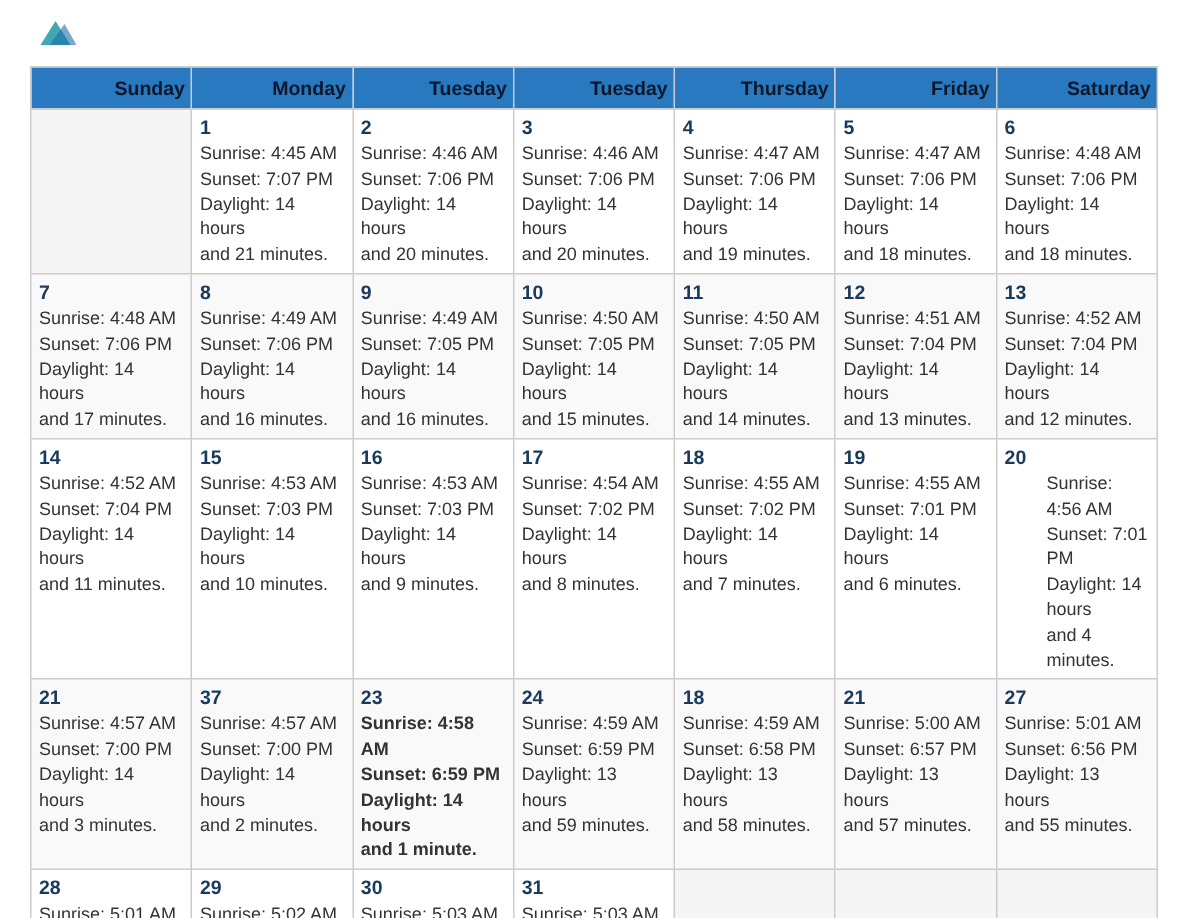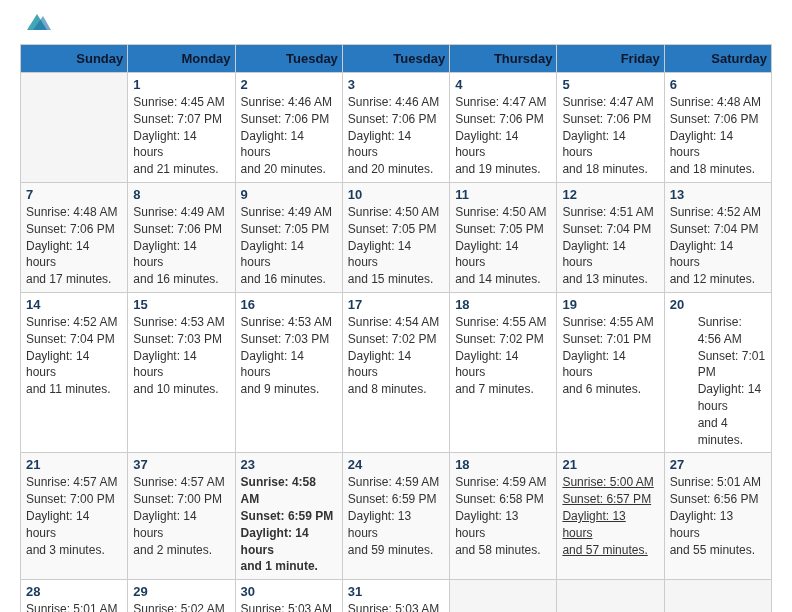--- a/index.html
+++ b/index.html
@@ -300,21 +300,21 @@
         </td>
         <td>
           <span class="day-num">18</span>
           <div class="day-info" style="white-space: pre-line;">Sunrise: 4:59 AM
 Sunset: 6:58 PM
 Daylight: 13 hours
 and 58 minutes.</div>
         </td>
         <td>
           <span class="day-num">21</span>
-          <div class="day-info" style="white-space: pre-line; text-decoration: underline;">Sunrise: 5:00 AM
+          <div class="day-info" style="white-space: pre-line;">Sunrise: 5:00 AM
 Sunset: 6:57 PM
 Daylight: 13 hours
 and 57 minutes.</div>
         </td>
         <td>
           <span class="day-num">27</span>
           <div class="day-info" style="white-space: pre-line;">Sunrise: 5:01 AM
 Sunset: 6:56 PM
 Daylight: 13 hours
 and 55 minutes.</div>

